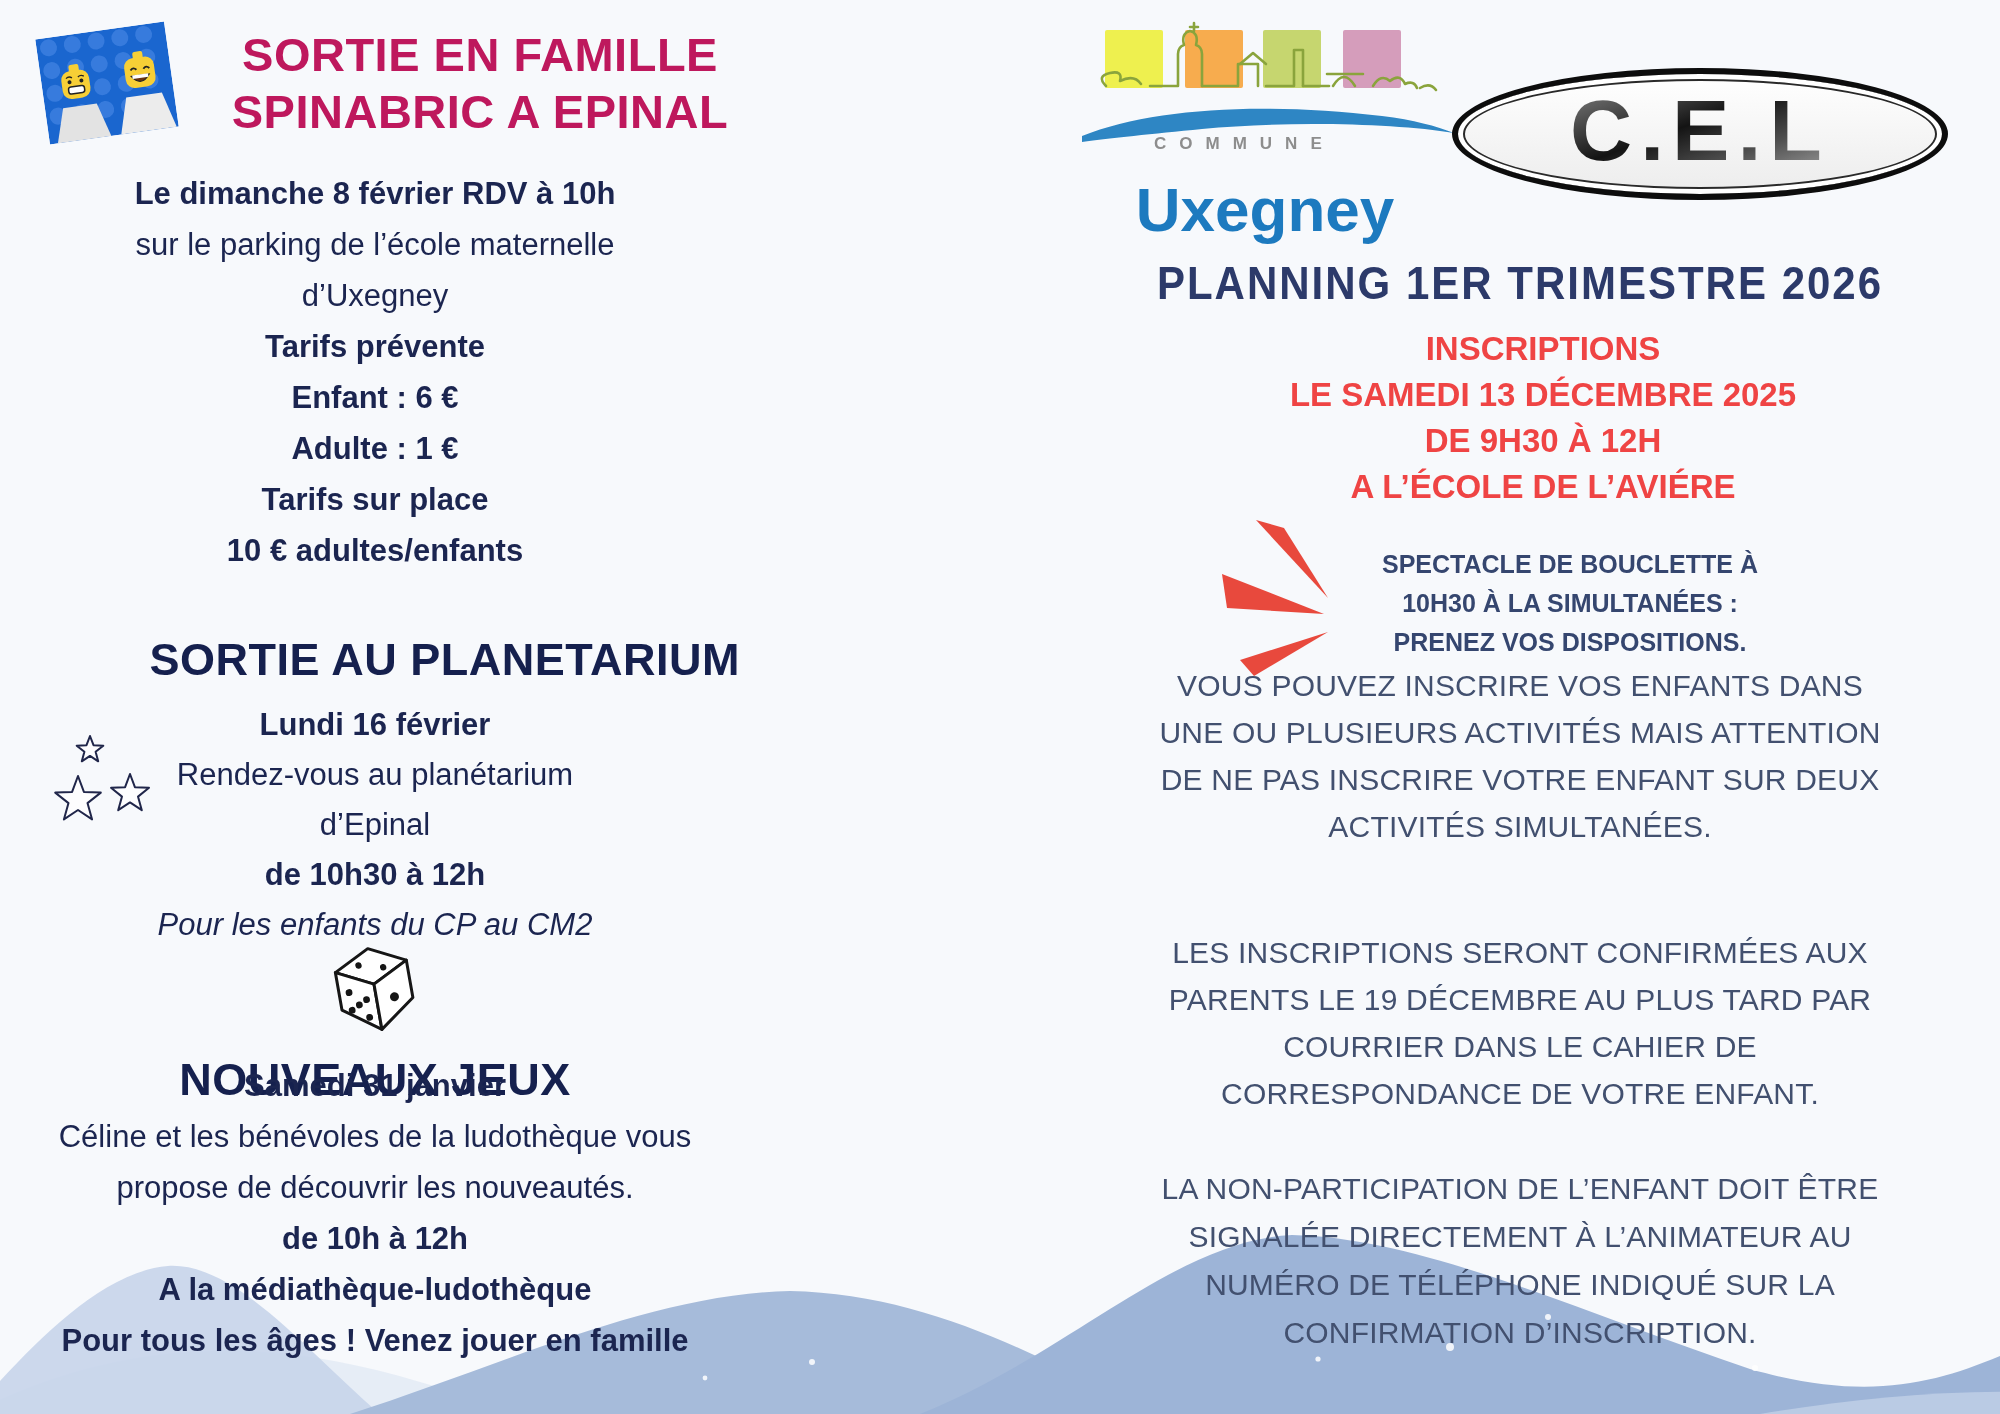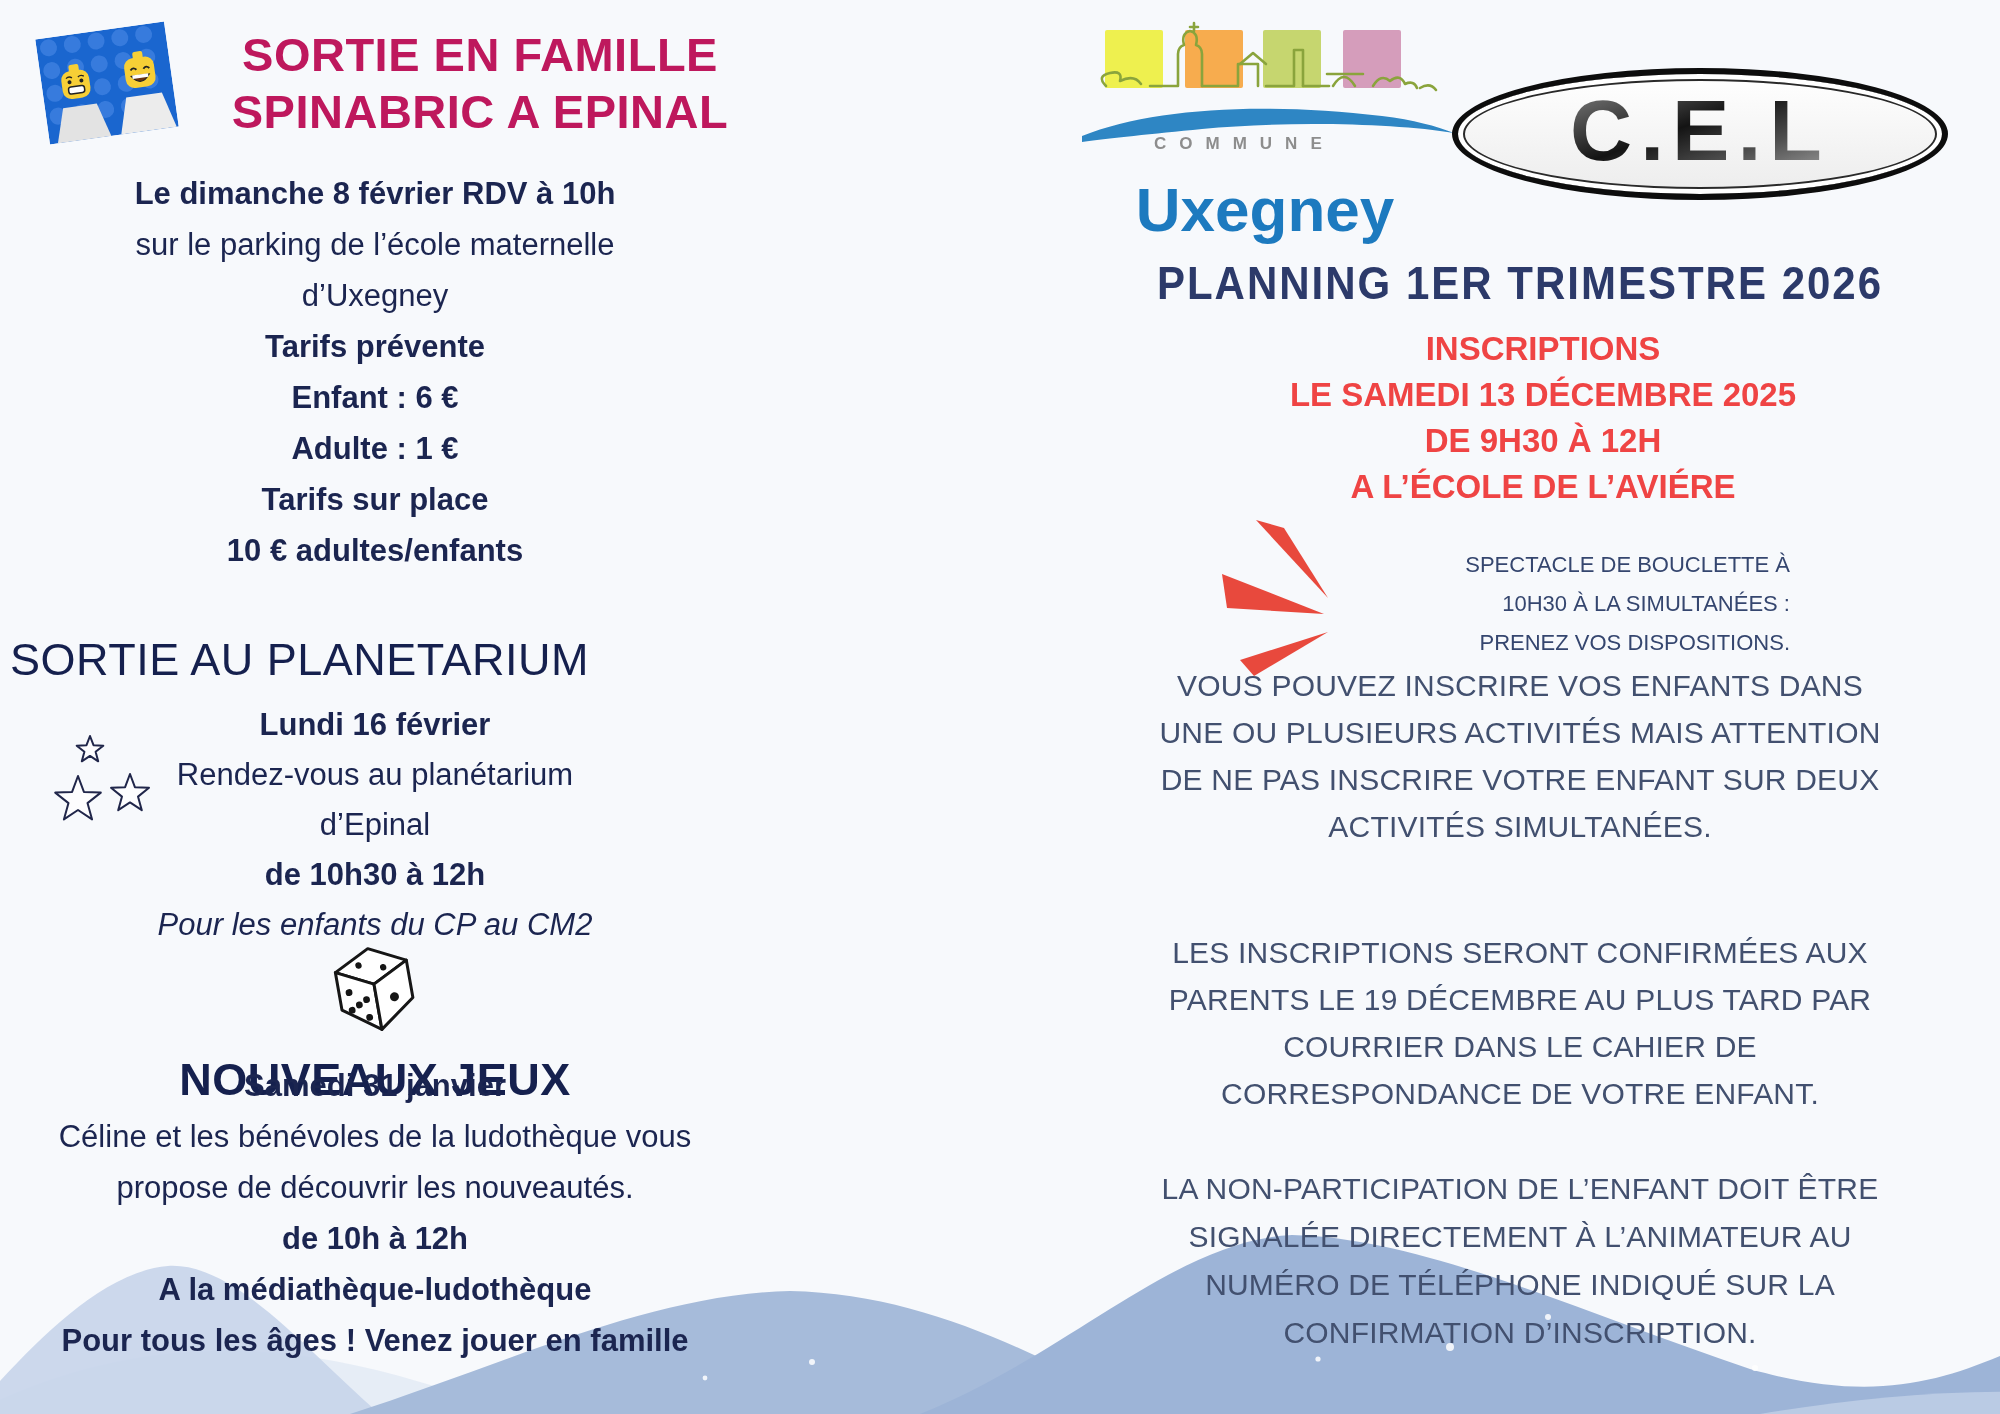--- a/index.html
+++ b/index.html
@@ -6,37 +6,37 @@
   .page{
     position:relative;width:2000px;height:1414px;overflow:hidden;
     background:#f7f9fc;font-family:"Liberation Sans",sans-serif;
   }
   .abs{position:absolute;}
   
   .fam-title{left:190px;top:26px;width:580px;text-align:center;
     font-size:47px;font-weight:800;line-height:57px;letter-spacing:.5px;color:#be185d;}
   .block{text-align:center;color:#1b2550;}
   .fam-lines{left:10px;top:168px;width:730px;font-size:31px;line-height:51px;}
-  .plan-title{left:10px;top:634px;width:730px;text-align:left;
-    font-size:45px;font-weight:400;letter-spacing:.5px;color:#15204e;}
+  .plan-title{left:10px;top:634px;width:730px;text-align:right;
+    font-size:45px;font-weight:700;letter-spacing:.5px;color:#15204e;}
   .plan-lines{left:10px;top:700px;width:730px;font-size:31px;line-height:50px;}
   .jeux-header{left:10px;top:942px;width:730px;display:flex;justify-content:center;
     align-items:center;gap:16px;flex-direction:column;}
   .jeux-title{font-size:45px;font-weight:800;letter-spacing:.5px;color:#15204e;}
   .jeux-lines{left:10px;top:1060px;width:730px;font-size:31px;line-height:51px;}
   .b{font-weight:bold;}
   .i{font-style:italic;}
   
   .planning-title{left:1075px;top:260px;width:890px;text-align:center;
     font-size:42px;font-weight:900;letter-spacing:2px;color:#2c3a6a;
     transform:scaleY(1.08);}
   .insc-lines{left:1098px;top:326px;width:890px;text-align:center;
     font-size:33px;line-height:46px;font-weight:bold;color:#ef4444;}
-  .spectacle{left:1350px;top:545px;width:440px;text-align:right;
-    font-size:22px;line-height:39px;font-weight:normal;color:#35466f;}
+  .spectacle{left:1350px;top:545px;width:440px;text-align:center;
+    font-size:25px;line-height:39px;font-weight:bold;color:#35466f;}
   .para{width:890px;left:1075px;text-align:center;font-size:30px;
     line-height:47px;color:#42506f;letter-spacing:.2px;}
   .p1{top:662px;} .p2{top:929px;} .p3{top:1165px;line-height:48px;}
   
   .ux{left:1090px;top:12px;width:360px;height:228px;}
   .ux-sq{position:absolute;width:58px;height:58px;top:18px;border-radius:2px;}
   .ux-commune{position:absolute;top:122px;left:64px;font-size:17px;
     letter-spacing:13px;color:#8d8d8d;font-weight:bold;}
   .ux-name{position:absolute;top:134px;left:0;width:350px;text-align:center;
     font-size:62px;font-weight:bold;color:#1d7abf;margin-top:28px;}

